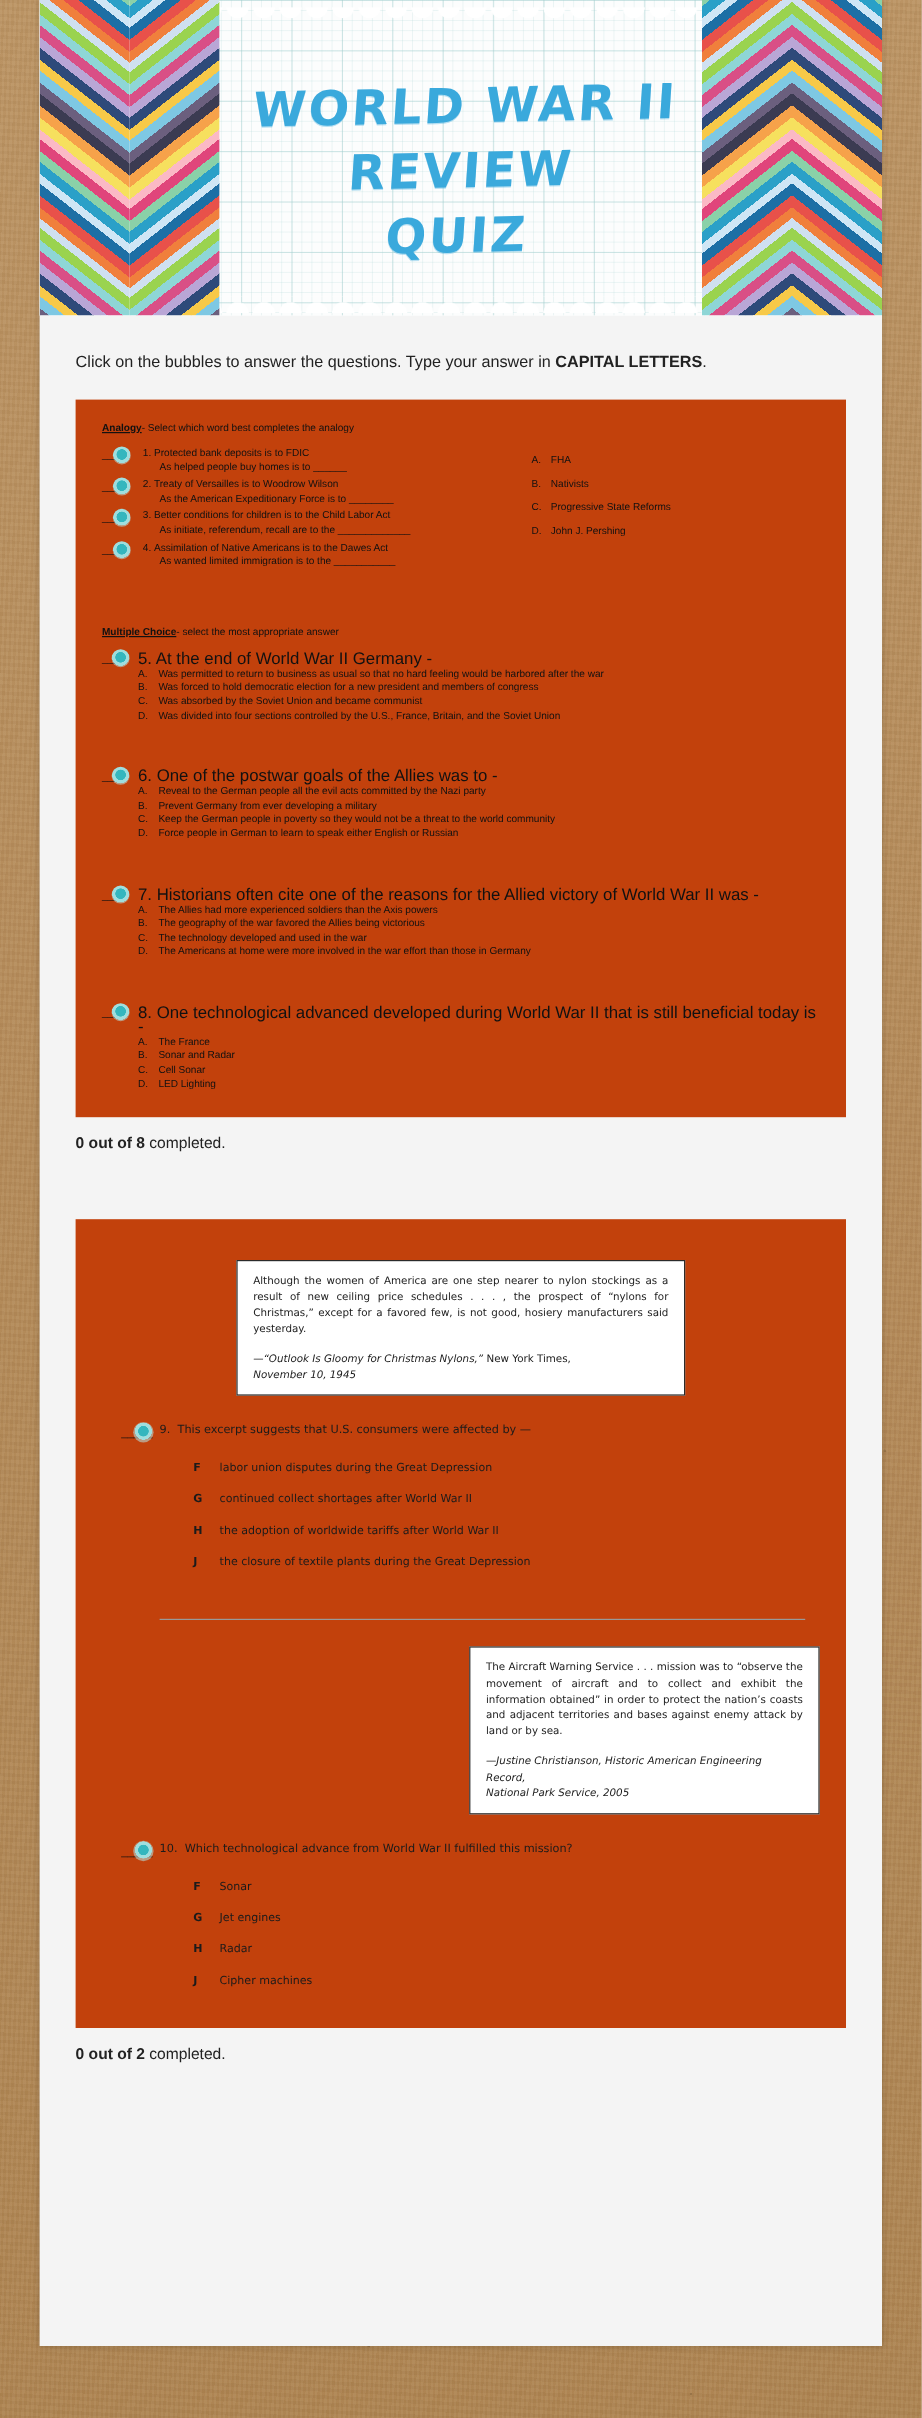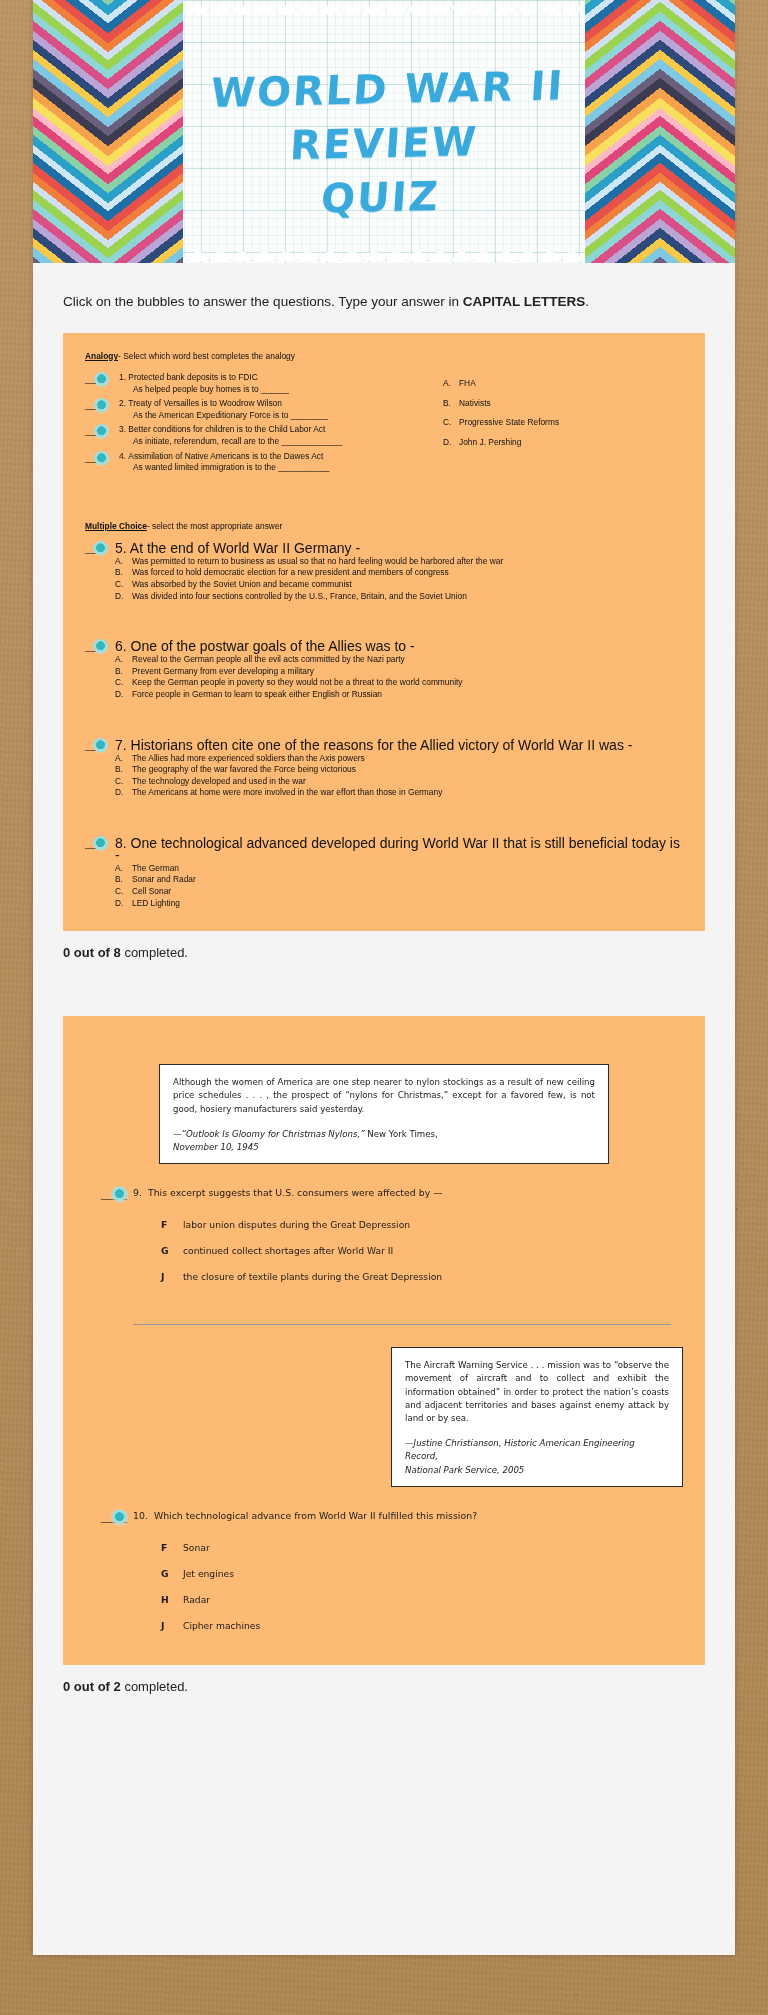--- a/index.html
+++ b/index.html
@@ -126,21 +126,21 @@
   .instructions{
     padding:28px 30px 10px 30px;
     font-size:13.5px;
     line-height:22px;
     color:#222;
   }
   .instructions b{ font-weight:bold; }
 
   
   .sheet{
-    background:#fdba74;
+    background:#c2410c;
     margin:10px 30px 0 30px;
     padding:18px 22px 22px 22px;
     font-family:"Liberation Sans", sans-serif;
     color:#111;
   }
   .sheet.sheet2{ margin-top:0; padding:26px 22px 26px 22px; }
 
   .sec-head{
     font-size:8.4px; font-weight:bold; margin-bottom:11px; color:#111;
   }
@@ -197,21 +197,21 @@
   }
   .excerpt p{ margin:0; text-align:justify; }
   .excerpt .cite{
     margin-top:12px;
     text-align:left;
     font-style:italic;
     line-height:13.2px;
   }
   .excerpt .cite .src{ font-style:normal; }
 
-  .excerpt-1{ width:450px; margin:22px auto 0 auto; }
+  .excerpt-1{ width:374px; margin:8px auto 0 auto; }
   .excerpt-2{ width:292px; margin:0 0 0 auto; }
 
   .tx-q{ position:relative; padding-left:48px; margin-top:22px; }
   .tx-q .blank{ left:16px; top:3px; font-size:9.4px; }
   .tx-q .bubble{ left:26px; top:0px; width:17px; height:17px; }
   .tx-stem{ font-family:"DejaVu Sans", sans-serif; font-size:9.4px; line-height:14px; color:#1b1b1b; }
   .tx-opts{ padding-left:76px; margin-top:12px; }
   .tx-opts div{
     font-family:"DejaVu Sans", sans-serif;
     font-size:9.2px; line-height:26px; color:#1b1b1b;
@@ -340,36 +340,36 @@
     <div style="height:30px"></div>
 
     <div class="mc-block">
       <div class="mc-q">
         <span class="blank">___</span>
         <span class="bubble"></span>
         <div class="mc-stem">7. Historians often cite one of the reasons for the Allied victory of World War II was -</div>
       </div>
       <div class="mc-opts">
         <div><span class="lt">A.</span><span>The Allies had more experienced soldiers than the Axis powers</span></div>
-        <div><span class="lt">B.</span><span>The geography of the war favored the Force being victorious</span></div>
+        <div><span class="lt">B.</span><span>The geography of the war favored the Allies being victorious</span></div>
         <div><span class="lt">C.</span><span>The technology developed and used in the war</span></div>
         <div><span class="lt">D.</span><span>The Americans at home were more involved in the war effort than those in Germany</span></div>
       </div>
     </div>
 
     <div style="height:30px"></div>
 
     <div class="mc-block">
       <div class="mc-q">
         <span class="blank">___</span>
         <span class="bubble"></span>
         <div class="mc-stem">8. One technological advanced developed during World War II that is still beneficial today is -</div>
       </div>
       <div class="mc-opts">
-        <div><span class="lt">A.</span><span>The German</span></div>
+        <div><span class="lt">A.</span><span>The France</span></div>
         <div><span class="lt">B.</span><span>Sonar and Radar</span></div>
         <div><span class="lt">C.</span><span>Cell Sonar</span></div>
         <div><span class="lt">D.</span><span>LED Lighting</span></div>
       </div>
     </div>
 
   </div>
 
   <div class="completed">
     <b>0 out of 8</b><span> completed.</span>
@@ -388,20 +388,21 @@
     </div>
 
     <div class="tx-q">
       <span class="blank">_____</span>
       <span class="bubble"></span>
       <div class="tx-stem"><span>9.</span>&nbsp; <span>This excerpt suggests that U.S. consumers were affected by —</span></div>
     </div>
     <div class="tx-opts">
       <div><span class="lt">F</span><span>labor union disputes during the Great Depression</span></div>
       <div><span class="lt">G</span><span>continued collect shortages after World War II</span></div>
+      <div><span class="lt">H</span><span>the adoption of worldwide tariffs after World War II</span></div>
       <div><span class="lt">J</span><span>the closure of textile plants during the Great Depression</span></div>
     </div>
 
     <hr class="rule">
 
     <div style="height:22px"></div>
 
     <div class="excerpt excerpt-2">
       <p>The Aircraft Warning Service . . . mission was to “observe the movement of aircraft and to collect and exhibit the information obtained” in order to protect the nation’s coasts and adjacent territories and bases against enemy attack by land or by sea.</p>
       <div class="cite">

